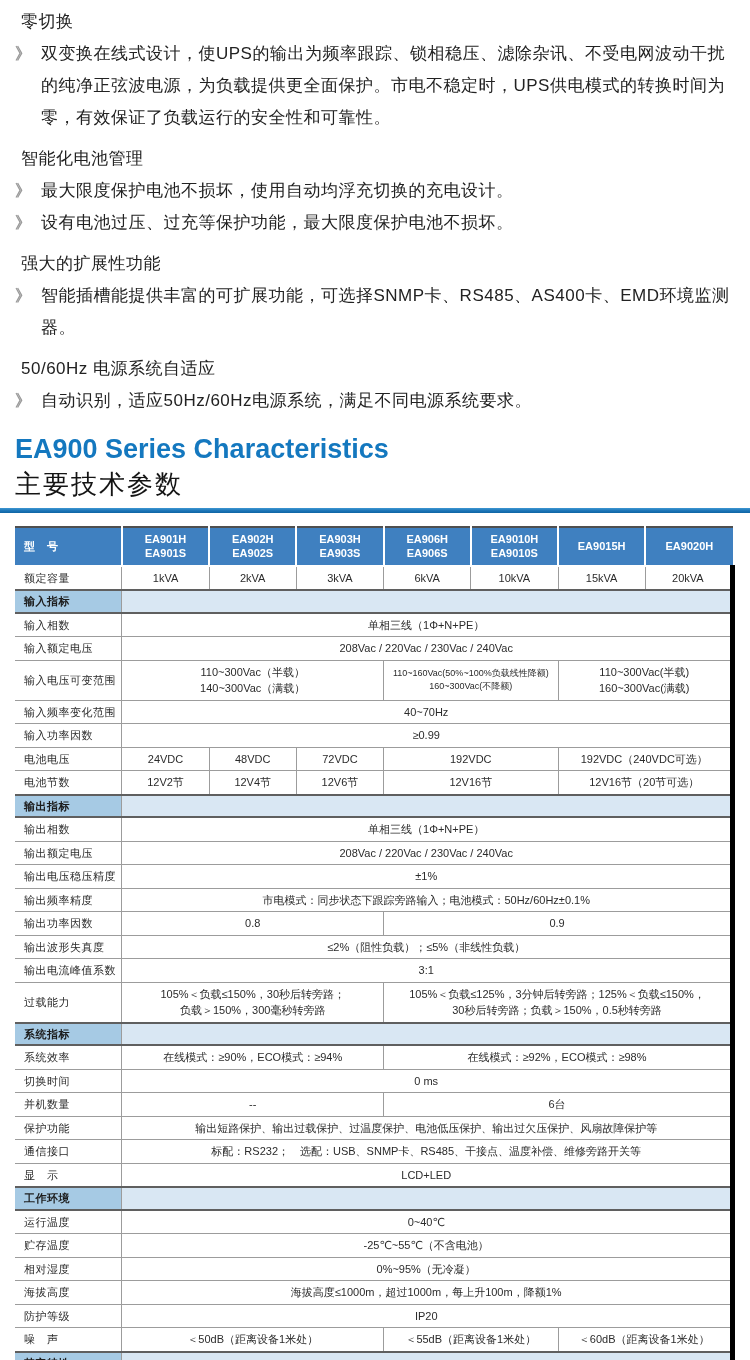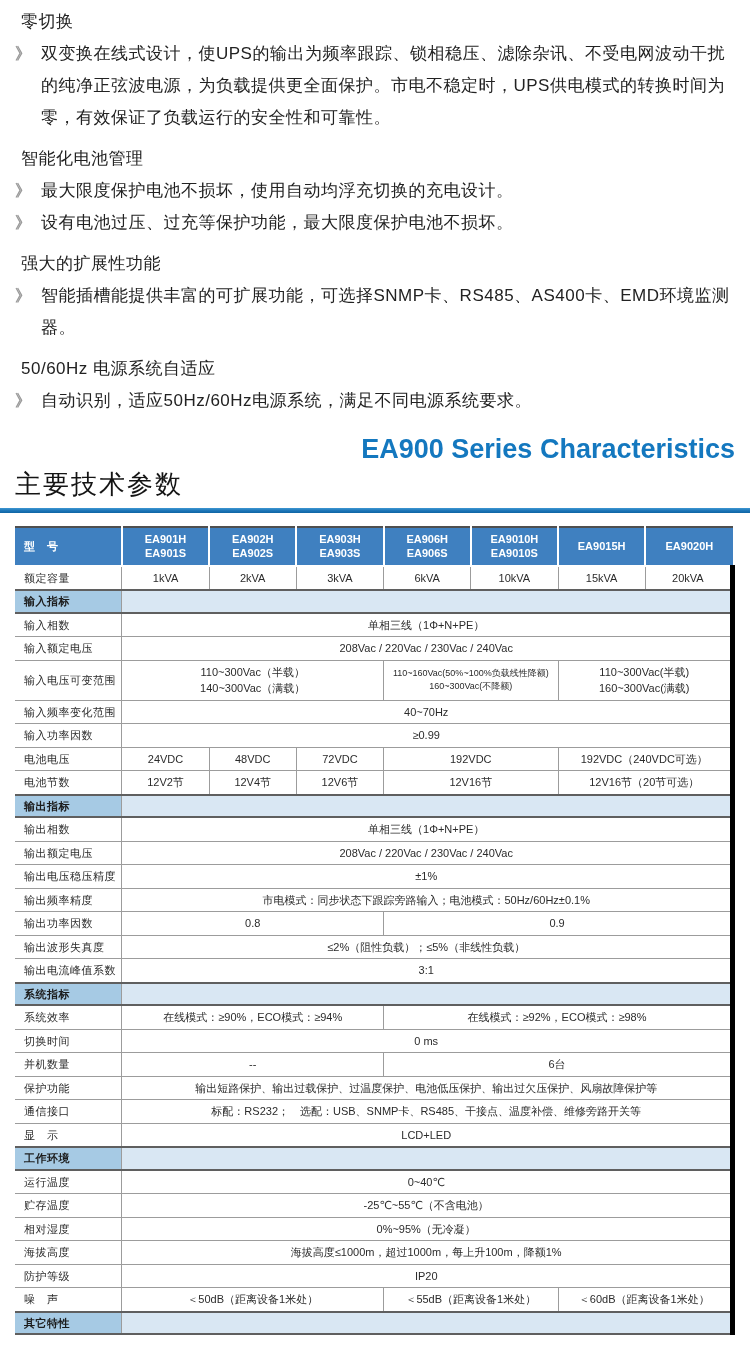--- a/index.html
+++ b/index.html
@@ -43,21 +43,20 @@
   }
 
   
   .title-en{
     margin:16px 0 0 0;
     font-size:27px;
     font-weight:bold;
     color:#1478bf;
     letter-spacing:0px;
     line-height:32px;
-    text-align:right;
   }
   .title-zh{
     margin:4px 0 0 0;
     font-size:26px;
     font-weight:normal;
     color:#141414;
     letter-spacing:2px;
     line-height:30px;
   }
   .blue-rule{
@@ -269,20 +268,27 @@
           <td colspan="4">0.9</td>
         </tr>
         <tr class="data">
           <td class="label">输出波形失真度</td>
           <td colspan="7">≤2%（阻性负载）；≤5%（非线性负载）</td>
         </tr>
         <tr class="data">
           <td class="label">输出电流峰值系数</td>
           <td colspan="7">3:1</td>
         </tr>
+        <tr class="data">
+          <td class="label">过载能力</td>
+          <td colspan="3">105%＜负载≤150%，30秒后转旁路；
+负载＞150%，300毫秒转旁路</td>
+          <td colspan="4">105%＜负载≤125%，3分钟后转旁路；125%＜负载≤150%，
+30秒后转旁路；负载＞150%，0.5秒转旁路</td>
+        </tr>
         <tr class="section">
           <td class="label">系统指标</td>
           <td class="section-rest" colspan="7"></td>
         </tr>
         <tr class="data">
           <td class="label">系统效率</td>
           <td colspan="3">在线模式：≥90%，ECO模式：≥94%</td>
           <td colspan="4">在线模式：≥92%，ECO模式：≥98%</td>
         </tr>
         <tr class="data">

